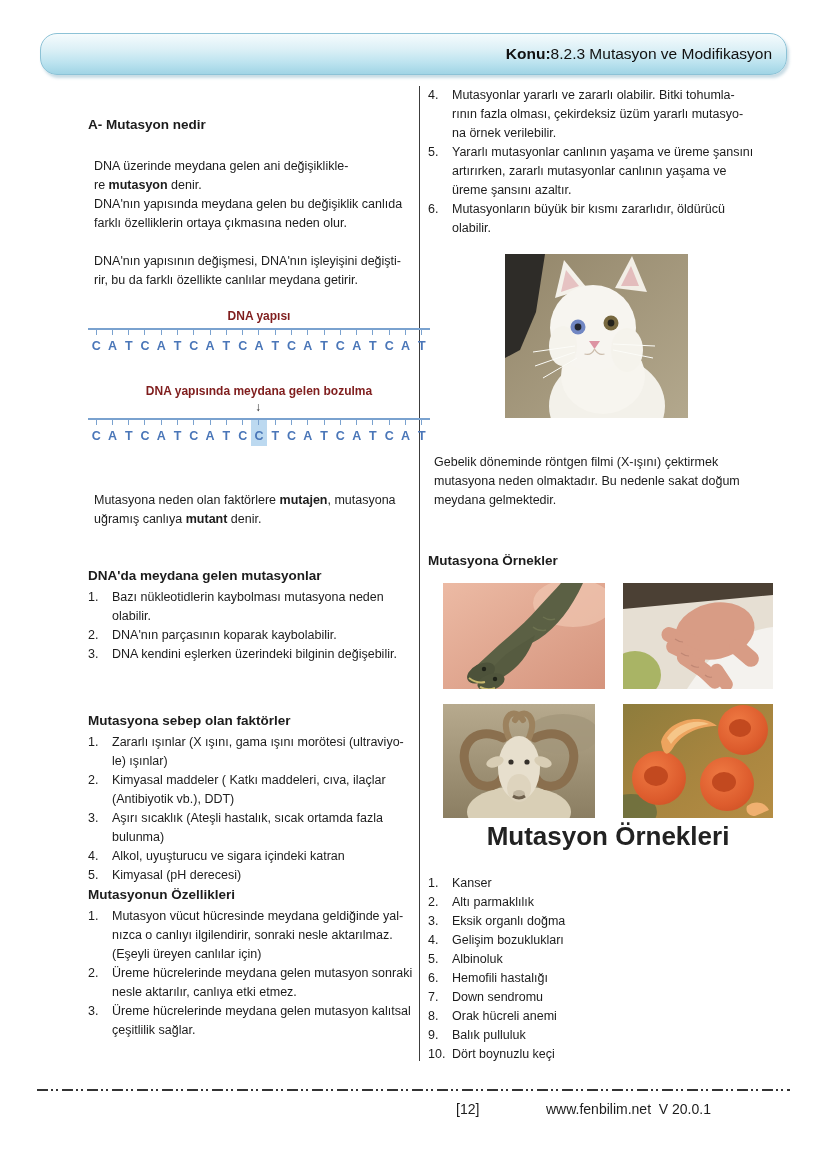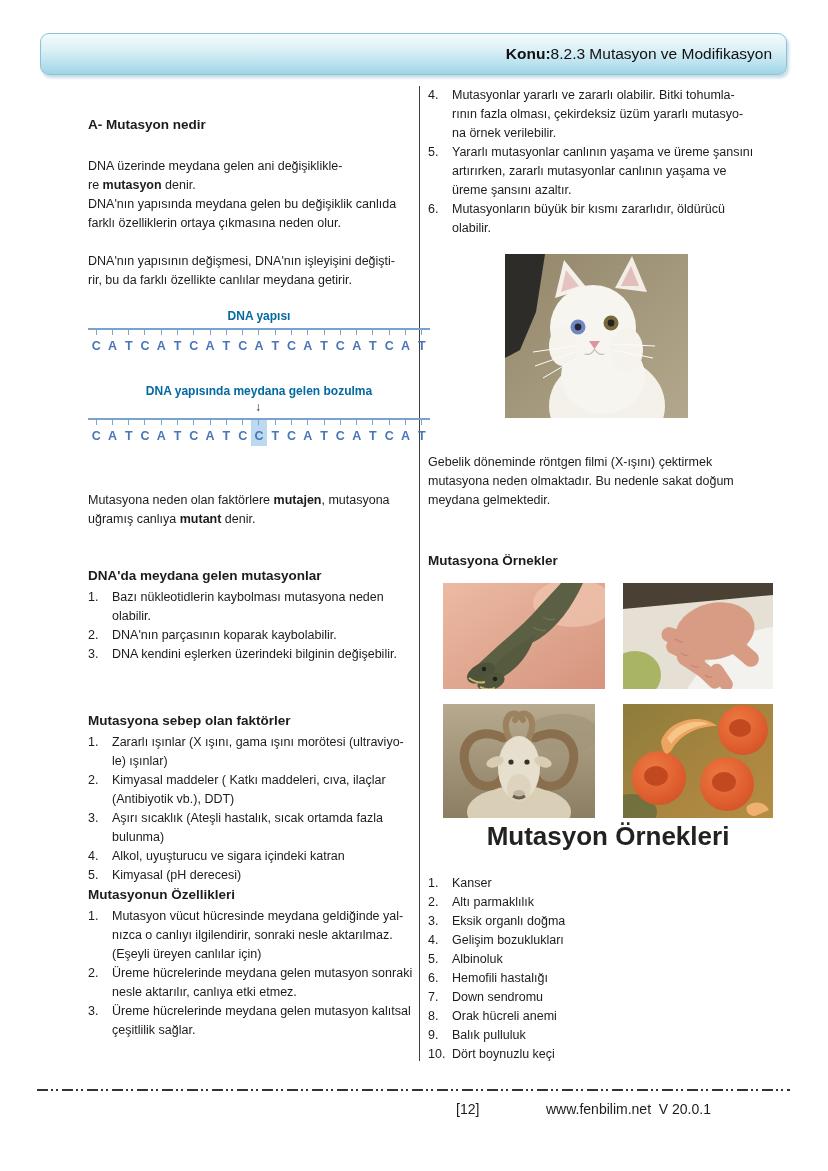--- a/index.html
+++ b/index.html
@@ -1,43 +1,43 @@
 <!DOCTYPE html>
 <html style="--text: #1c1c1c; --banner-bottom: #a0d4e5; --banner-border: #8cc2d6; --divider: #3c3c3c; --dna-letter: #4a76b8; --dna-line: #7aa2cf; --dna-highlight: #bcd9f0;"><head>
 <meta charset="utf-8">
 <style>
   html,body { margin:0; padding:0; background:#ffffff; }
   .page { position:relative; width:828px; height:1171px; background:#fff; overflow:hidden;
           font-family:"Liberation Sans", sans-serif; color:var(--text,#1c1c1c); }
 
   
   .banner { position:absolute; left:40px; top:33px; width:747px; height:42px; box-sizing:border-box;
-            border:1px solid var(--banner-border,#8cc2d6); border-radius:9px;
+            border:1px solid var(--banner-border,#8cc2d6); border-radius:17px;
             background:linear-gradient(180deg,#f5fbfd 0%,#dcf0f6 38%,#bce3ef 72%,var(--banner-bottom,#a0d4e5) 100%);
             box-shadow:2px 3px 3px rgba(130,175,195,.45);
             display:flex; align-items:center; justify-content:flex-end; padding-right:14px;
             font-size:15.5px; color:#111; }
   .banner .b { font-weight:bold; }
 
   .divider { position:absolute; left:419px; top:86px; width:1px; height:975px; background:var(--divider,#3c3c3c); }
 
   .col { position:absolute; font-size:12.5px; line-height:19px; }
   .col-left  { left:88px;  top:88px; width:342px; }
   .col-right { left:428px; top:86px; width:362px; }
 
   .sec { font-weight:bold; font-size:13.5px; margin:0; }
-  .p { margin:0; white-space:pre-line; }
+  .p { margin:6px; white-space:pre-line; }
   .p .b { font-weight:bold; }
 
   .list .li { display:flex; }
   .list .num { width:24px; flex:none; }
   .list .txt { flex:1; white-space:pre-line; }
 
   
-  .dna-label { text-align:center; font-weight:bold; font-size:12px; color:#0369a1; }
+  .dna-label { text-align:center; font-weight:bold; font-size:12px; color:#7f1d1d; }
   .strand { display:flex; border-top:2px solid var(--dna-line,#7aa2cf); margin-top:2px; }
   .strand .cell { flex:1; position:relative; text-align:center; padding-top:7px;
                   font-weight:bold; font-size:12.5px; color:var(--dna-letter,#4a76b8); }
   .strand .cell::before { content:""; position:absolute; left:calc(50% - .5px); top:0; width:1px; height:5px;
                           background:var(--dna-line,#7aa2cf); }
   .strand .cell.mut { background:var(--dna-highlight,#bcd9f0); }
   .arrow-row { position:relative; height:15px; }
   .arrow-row span { position:absolute; left:calc(50% - 4px); top:-3px; font-size:12px; color:#222; }
 
   figure { margin:0; padding:0; }

